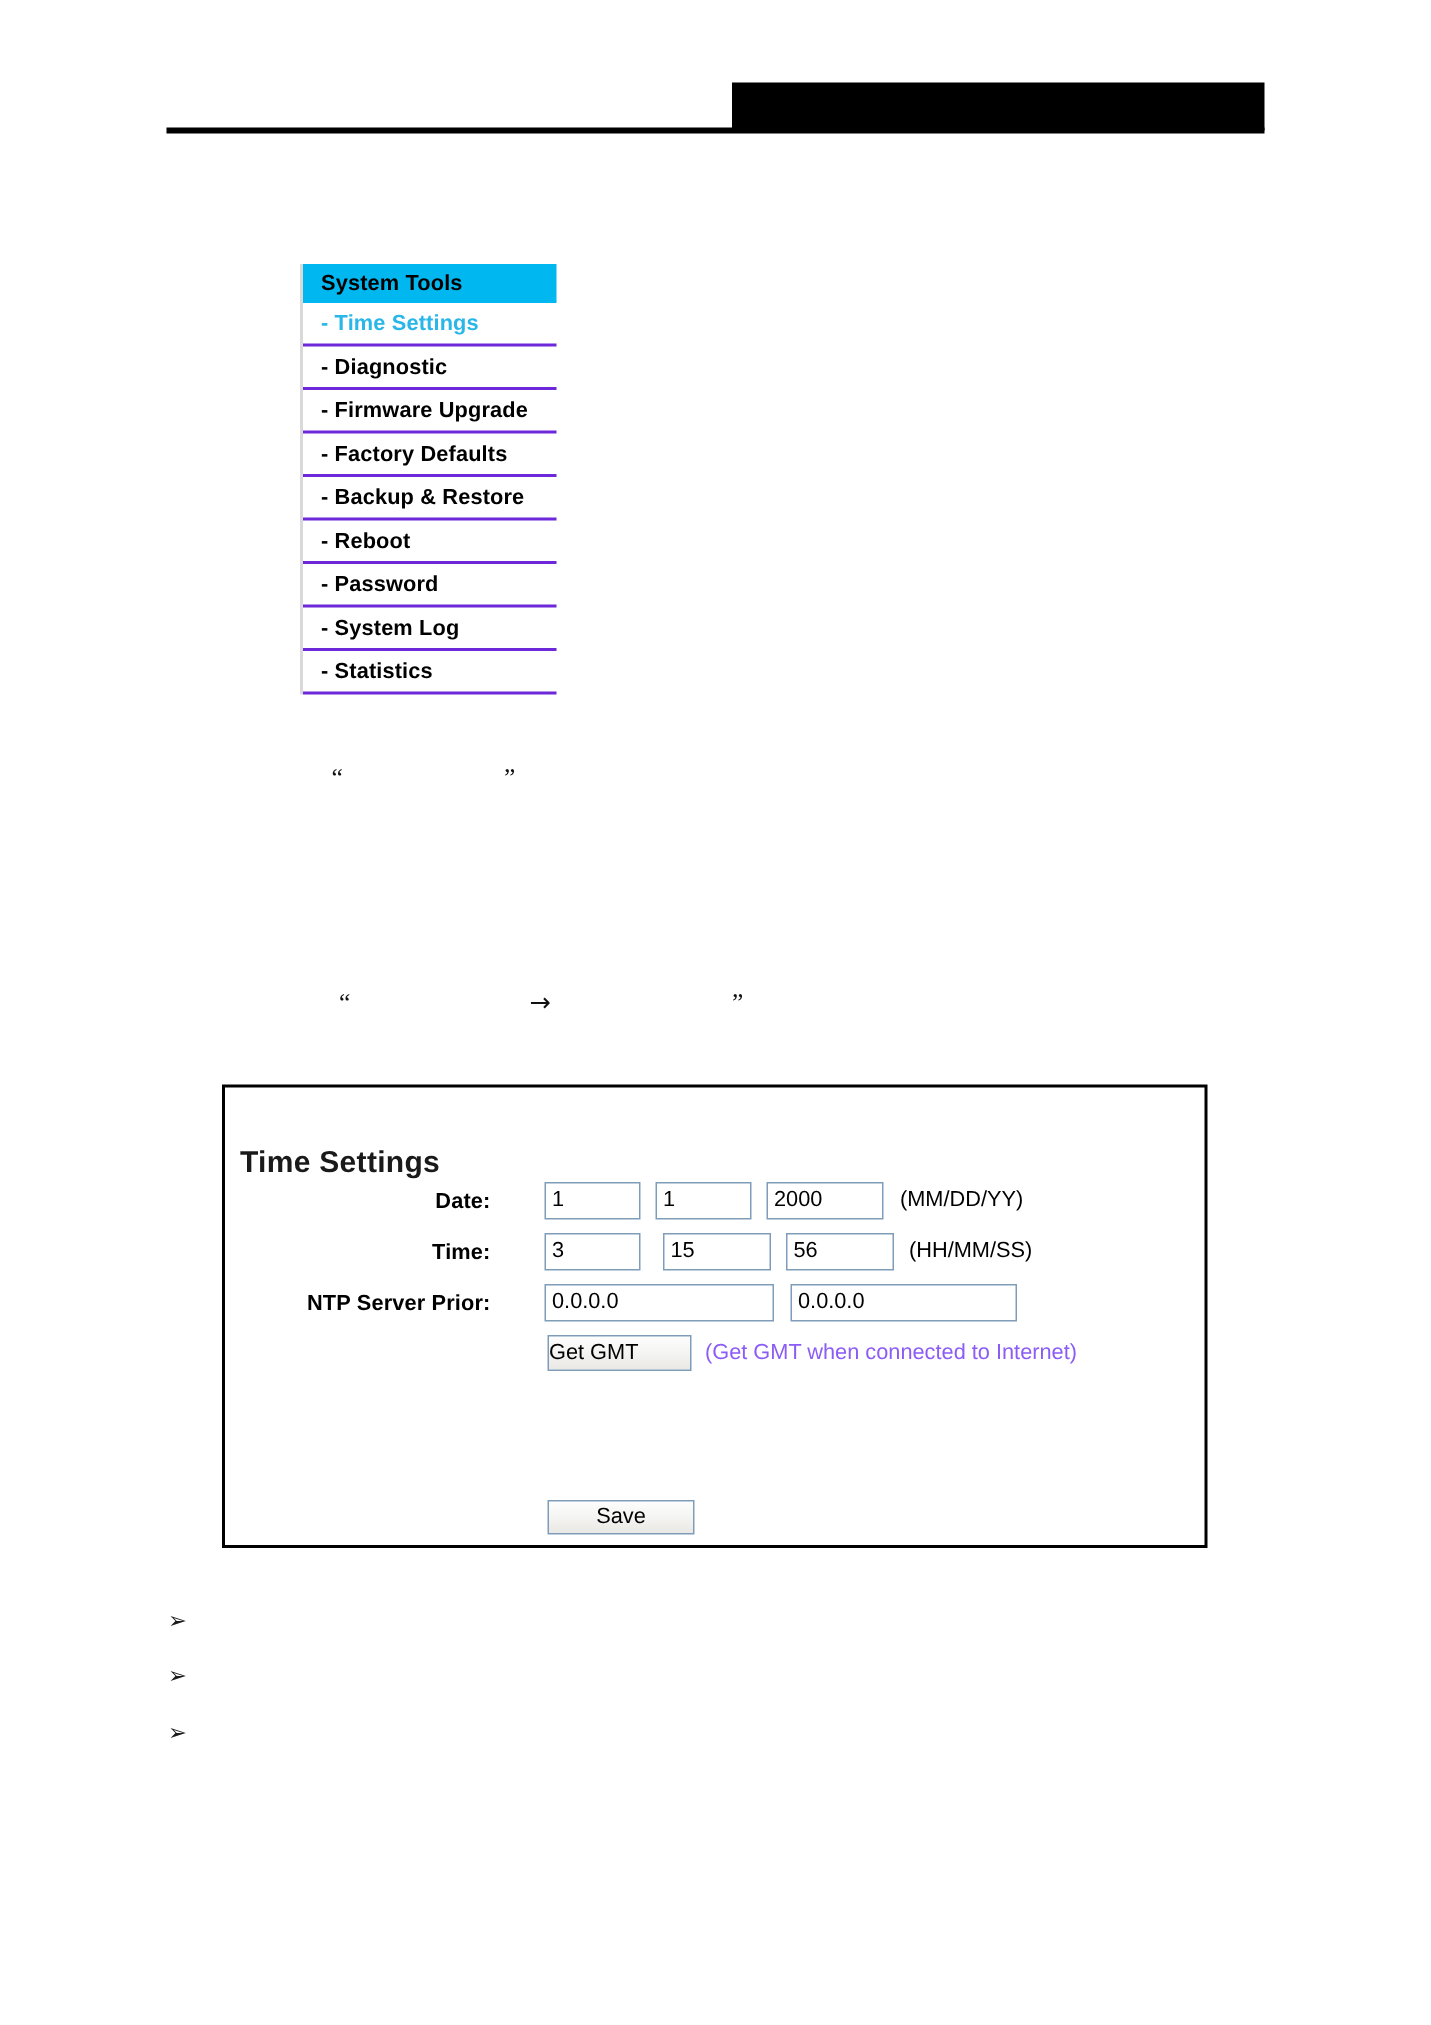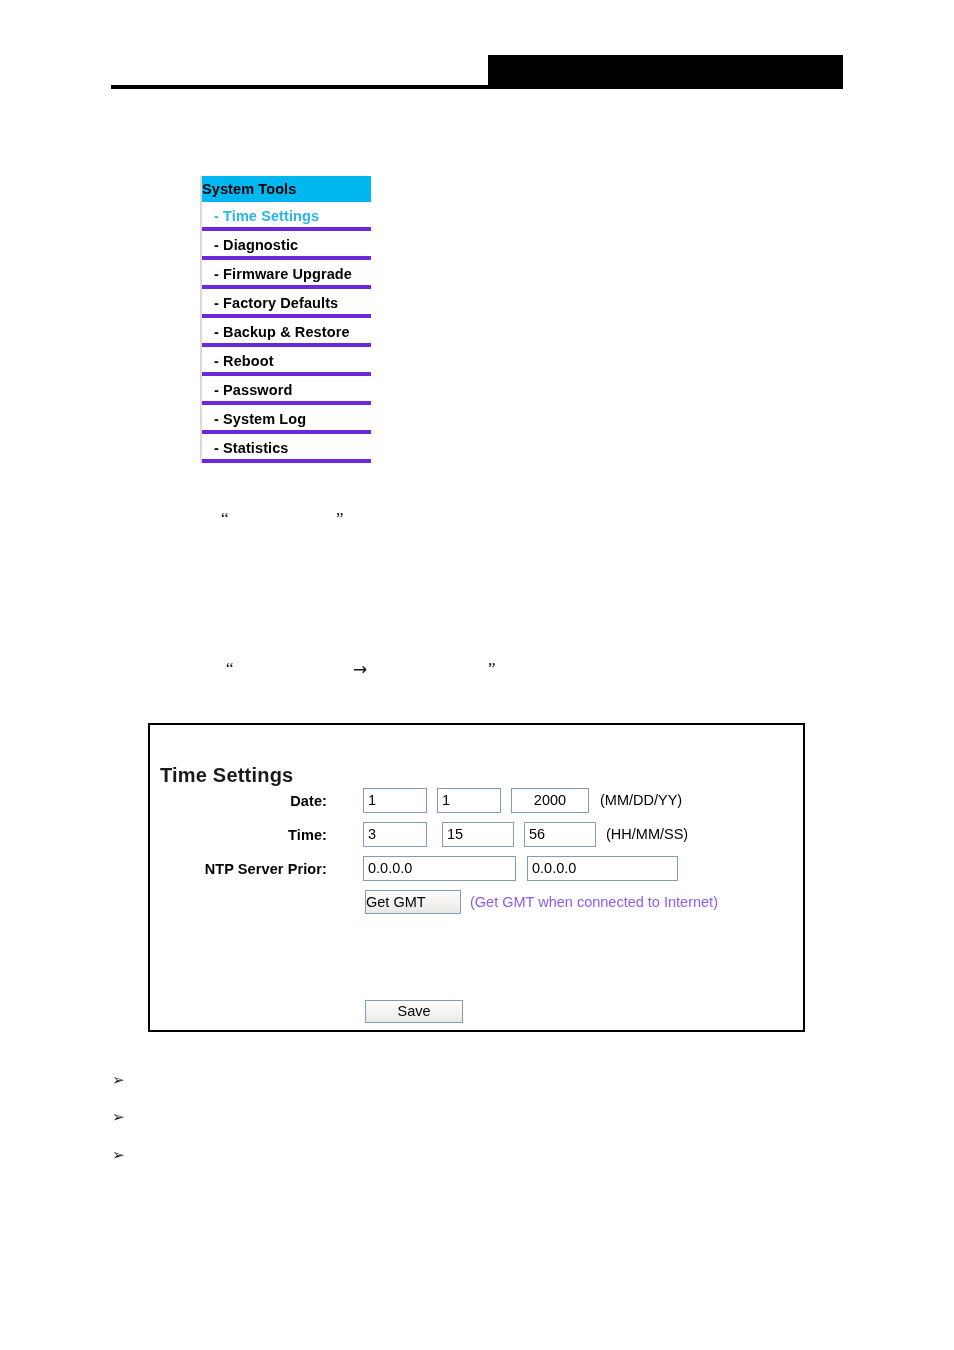--- a/index.html
+++ b/index.html
@@ -44,31 +44,32 @@
     border-left: 2px solid #d9d9d9;
     box-sizing: border-box;
   }
   .nav-head {
     background: #00b7ef;
     color: #000000;
     font-weight: bold;
     font-size: 14.5px;
     line-height: 26px;
     height: 26px;
+    padding-left: 12px;
     box-sizing: border-box;
     letter-spacing: 0.1px;
   }
   .nav-item {
     height: 29px;
     line-height: 29px;
     font-size: 14.5px;
     font-weight: bold;
     padding-left: 12px;
     box-sizing: border-box;
-    border-bottom: 4px solid #6d28d9;
+    border-bottom: 2px solid #6d28d9;
     color: #000000;
     letter-spacing: 0.1px;
     white-space: nowrap;
   }
   .nav-item.active { color: #29b6e8; }
 
   
   .glyph {
     position: absolute;
     font-family: "Liberation Serif", serif;
@@ -177,21 +178,21 @@
     border: 1px solid #b3cbe6;
     box-sizing: border-box;
     display: flex;
     align-items: center;
     justify-content: center;
   }
   .select-btn svg { display: block; }
 
   .date-a { left: 215px; width: 64px; }
   .date-b { left: 289px; width: 64px; }
-  .date-c { left: 363px; width: 78px; text-align: center; }
+  .date-c { left: 363px; width: 78px; }
   .unit-hint {
     position: absolute;
     left: 452px;
     top: 2px;
     line-height: 25px;
     font-size: 14.5px;
     color: #000000;
     white-space: nowrap;
   }
 

